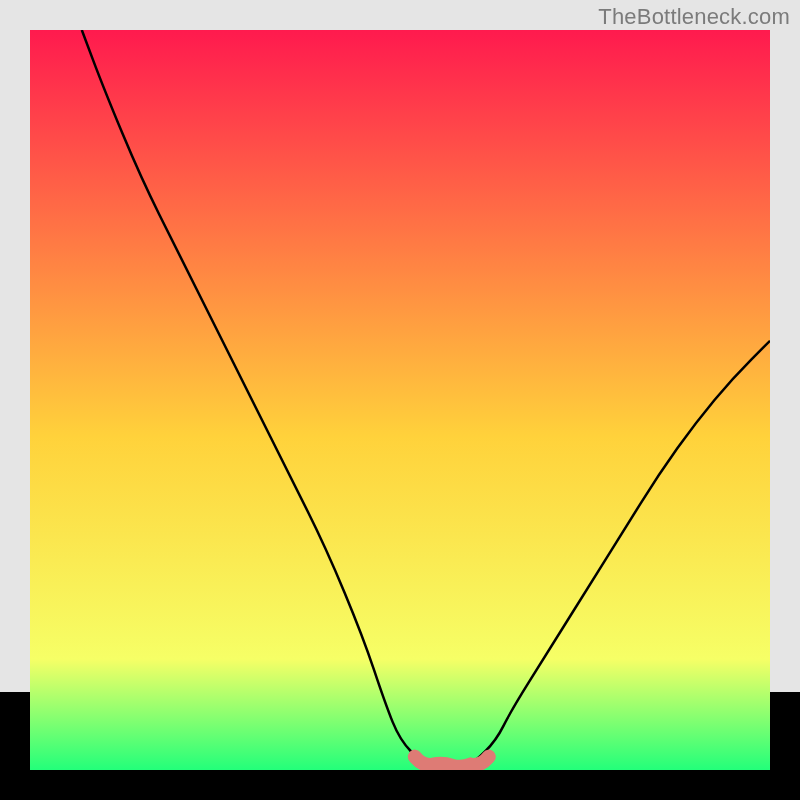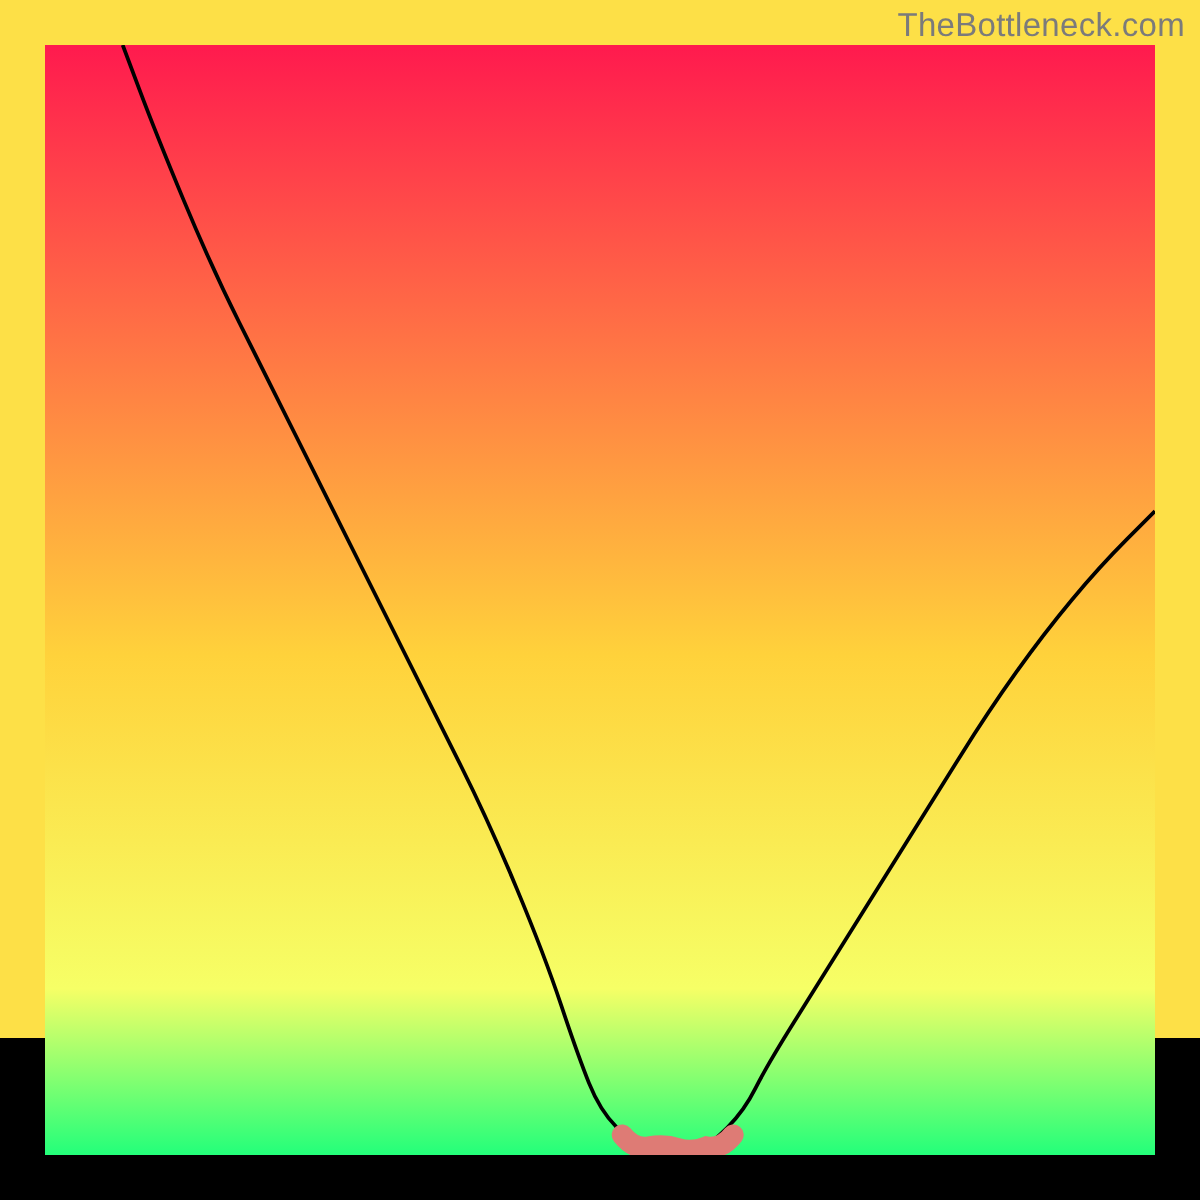--- a/index.html
+++ b/index.html
@@ -8,21 +8,21 @@
     width: 800px;
     height: 800px;
     background: #000;
     overflow: hidden;
     font-family: Arial, Helvetica, sans-serif;
   }
   .frame {
     position: relative;
     width: 800px;
     height: 692px;
-    background: #fde047;
+    background: #e5e5e5;
   }
   .watermark {
     position: absolute;
     top: 4px;
     right: 10px;
     color: #7b7b7b;
     font-size: 22px;
     font-weight: 500;
     letter-spacing: 0.2px;
     z-index: 10;

